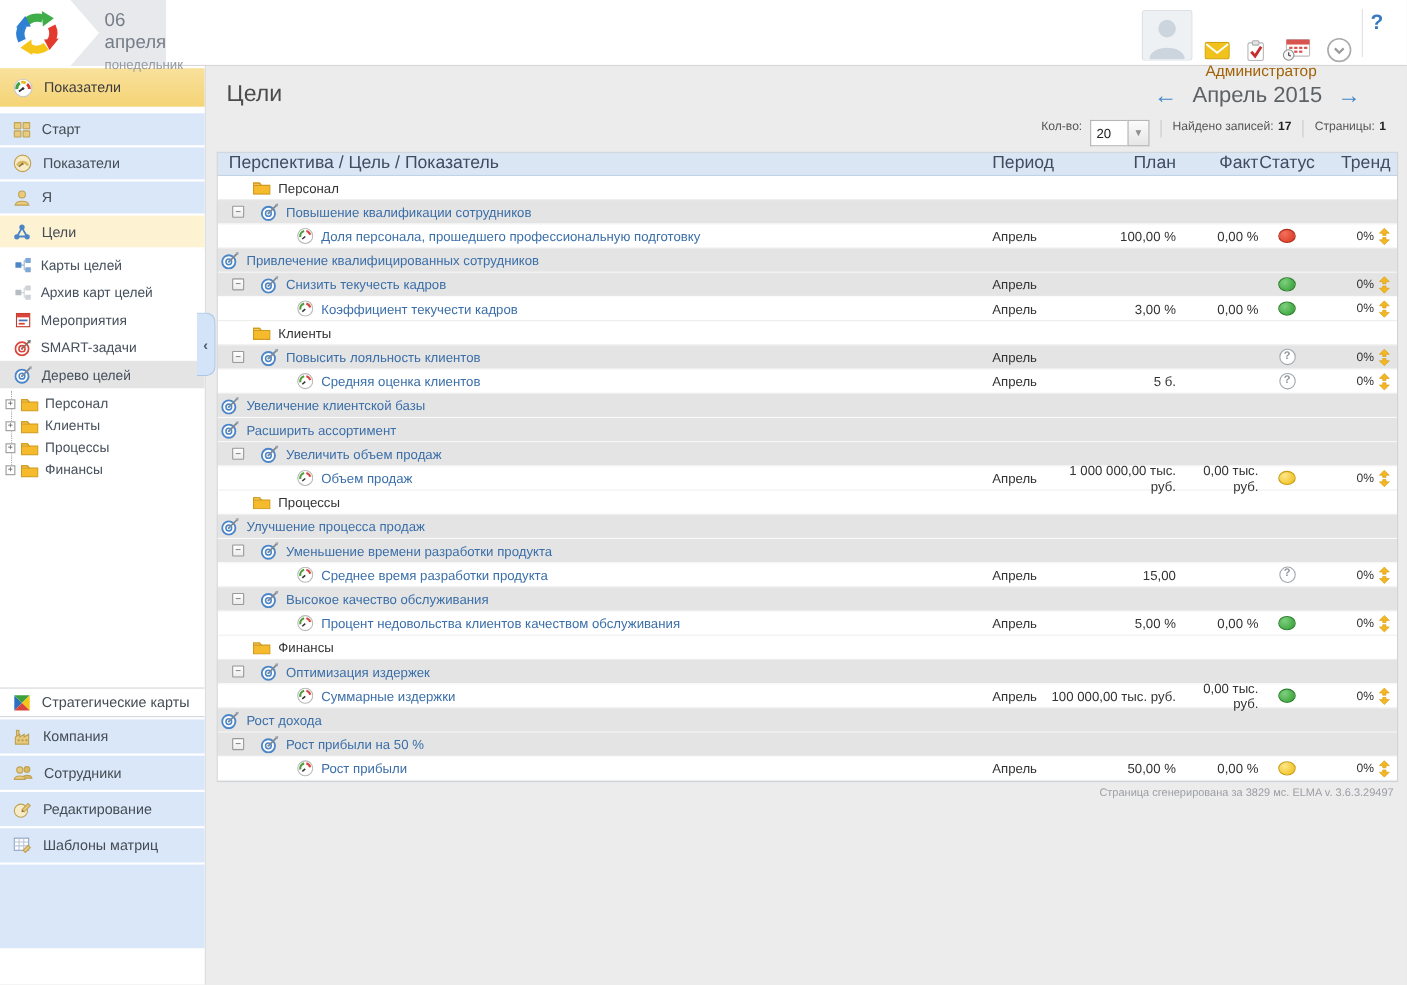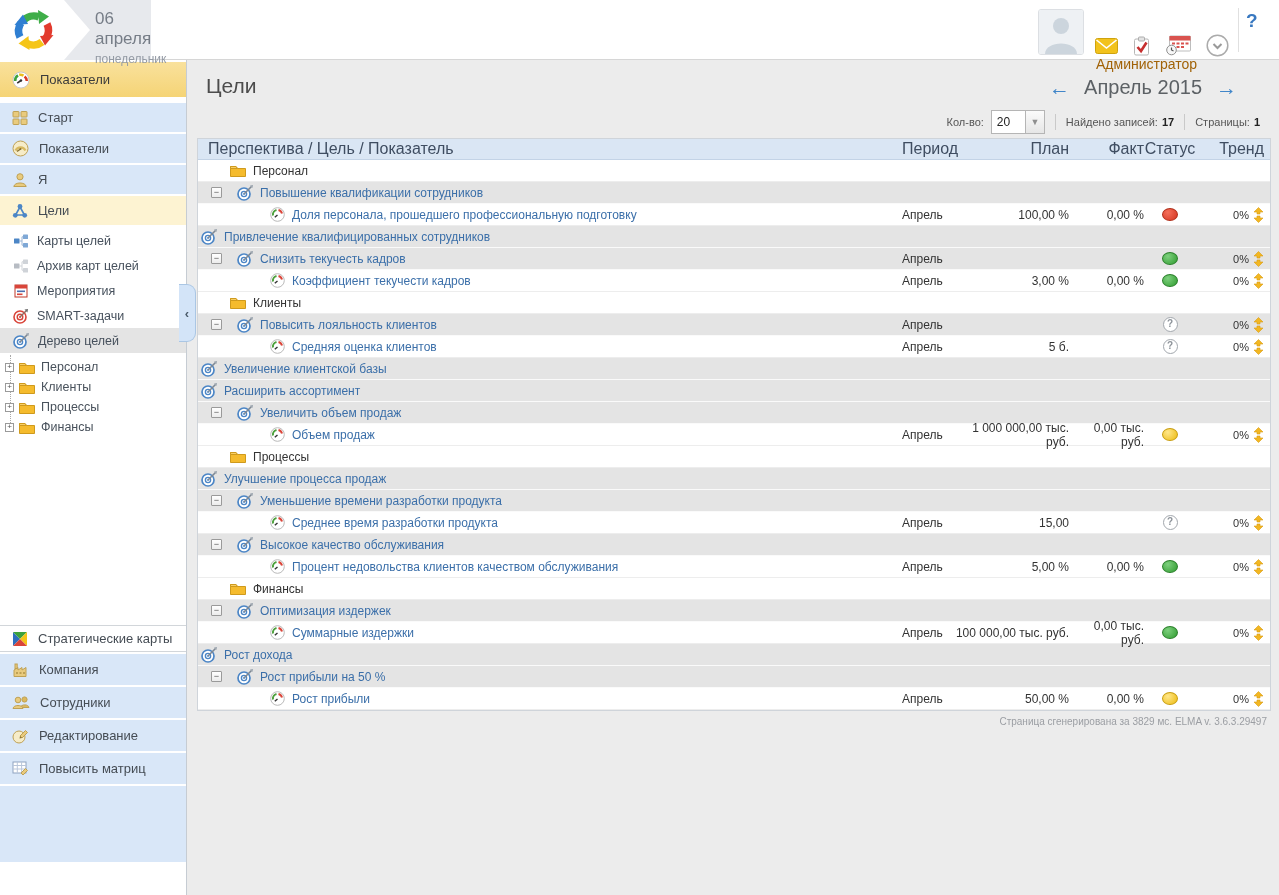--- a/index.html
+++ b/index.html
@@ -42,21 +42,21 @@
   .s-tree .s-lbl { margin-left:6px; }
   .tplus { width:9px; height:9px; border:1px solid #9a9a9a; background:#fff; display:inline-flex; align-items:center; justify-content:center; font-size:8px; line-height:1; color:#555; margin-right:5px; z-index:1; }
   .collapse-handle { position:absolute; left:179px; top:284px; width:17px; height:58px; background:#d3e4f8; border:1px solid #aac6e4; border-left:none; border-radius:0 9px 9px 0; display:flex; align-items:center; justify-content:center; color:#4a5a6a; font-size:13px; font-weight:bold; cursor:pointer; z-index:6; }
 
   
   .main { position:absolute; left:187px; top:60px; width:1092px; height:835px; background:#ececec; }
   .page-title { position:absolute; left:19px; top:14px; font-size:21px; color:#4c4c4c; }
   .month-nav { position:absolute; right:42px; top:16px; display:flex; align-items:center; gap:14px; }
   .mn-arrow { font-size:21px; color:#4186c9; font-weight:bold; line-height:1; cursor:pointer; }
   .mn-title { font-size:20px; color:#5c6165; }
-  .toolbar { position:absolute; right:19px; top:49px; height:26px; display:flex; align-items:center; font-size:11px; }
+  .toolbar { position:absolute; right:19px; top:49px; height:26px; display:flex; align-items:flex-start; font-size:11px; }
   .lbl { color:#555; }
   .val { font-weight:bold; color:#222; margin-left:4px; }
   .num-input { width:34px; height:24px; border:1px solid #b5b5b5; border-right:none; background:#fff; font-size:12px; padding-left:5px; color:#222; margin-left:7px; }
   .num-btn { width:20px; height:24px; border:1px solid #b5b5b5; background:linear-gradient(#fbfbfb,#e6e6e6); display:flex; align-items:center; justify-content:center; color:#8f8f8f; font-size:9px; cursor:pointer; }
   .vsep { width:1px; height:16px; background:#c9c9c9; margin:0 10px; }
 
   
   .gtable { position:absolute; left:10px; top:78px; width:1074px; border:1px solid #cfd4da; }
   .ghead { height:21px; background:#dae6f4; border-bottom:1px solid #c3d3e6; display:flex; align-items:center; font-size:16px; color:#3f4d61; }
   .trow { height:22px; display:flex; align-items:center; font-size:12px; color:#333; }
@@ -374,21 +374,21 @@
         <span class="s-lbl">Редактирование</span>
       </div>
       <div class="s-item blue">
         <span class="ic">
           <svg width="17" height="17" viewBox="0 0 17 17">
             <rect x="1" y="2" width="13" height="11" fill="#fff" stroke="#8fa3c0"></rect>
             <path d="M1 5.5 H14 M1 9 H14 M5.3 2 V13 M9.6 2 V13" stroke="#b9c6da" fill="none"></path>
             <polygon points="9,13 13.5,8.5 15.5,10.5 11,15" fill="#e9cb7e" stroke="#bfa154"></polygon>
           </svg>
         </span>
-        <span class="s-lbl">Повысить матриц</span>
+        <span class="s-lbl">Шаблоны матриц</span>
       </div>
       <div class="s-filler"></div>
     </div>
 </div>
 <div class="collapse-handle">‹</div>
 
 <div class="main">
   <div class="page-title">Цели</div>
 
   <div class="month-nav">

